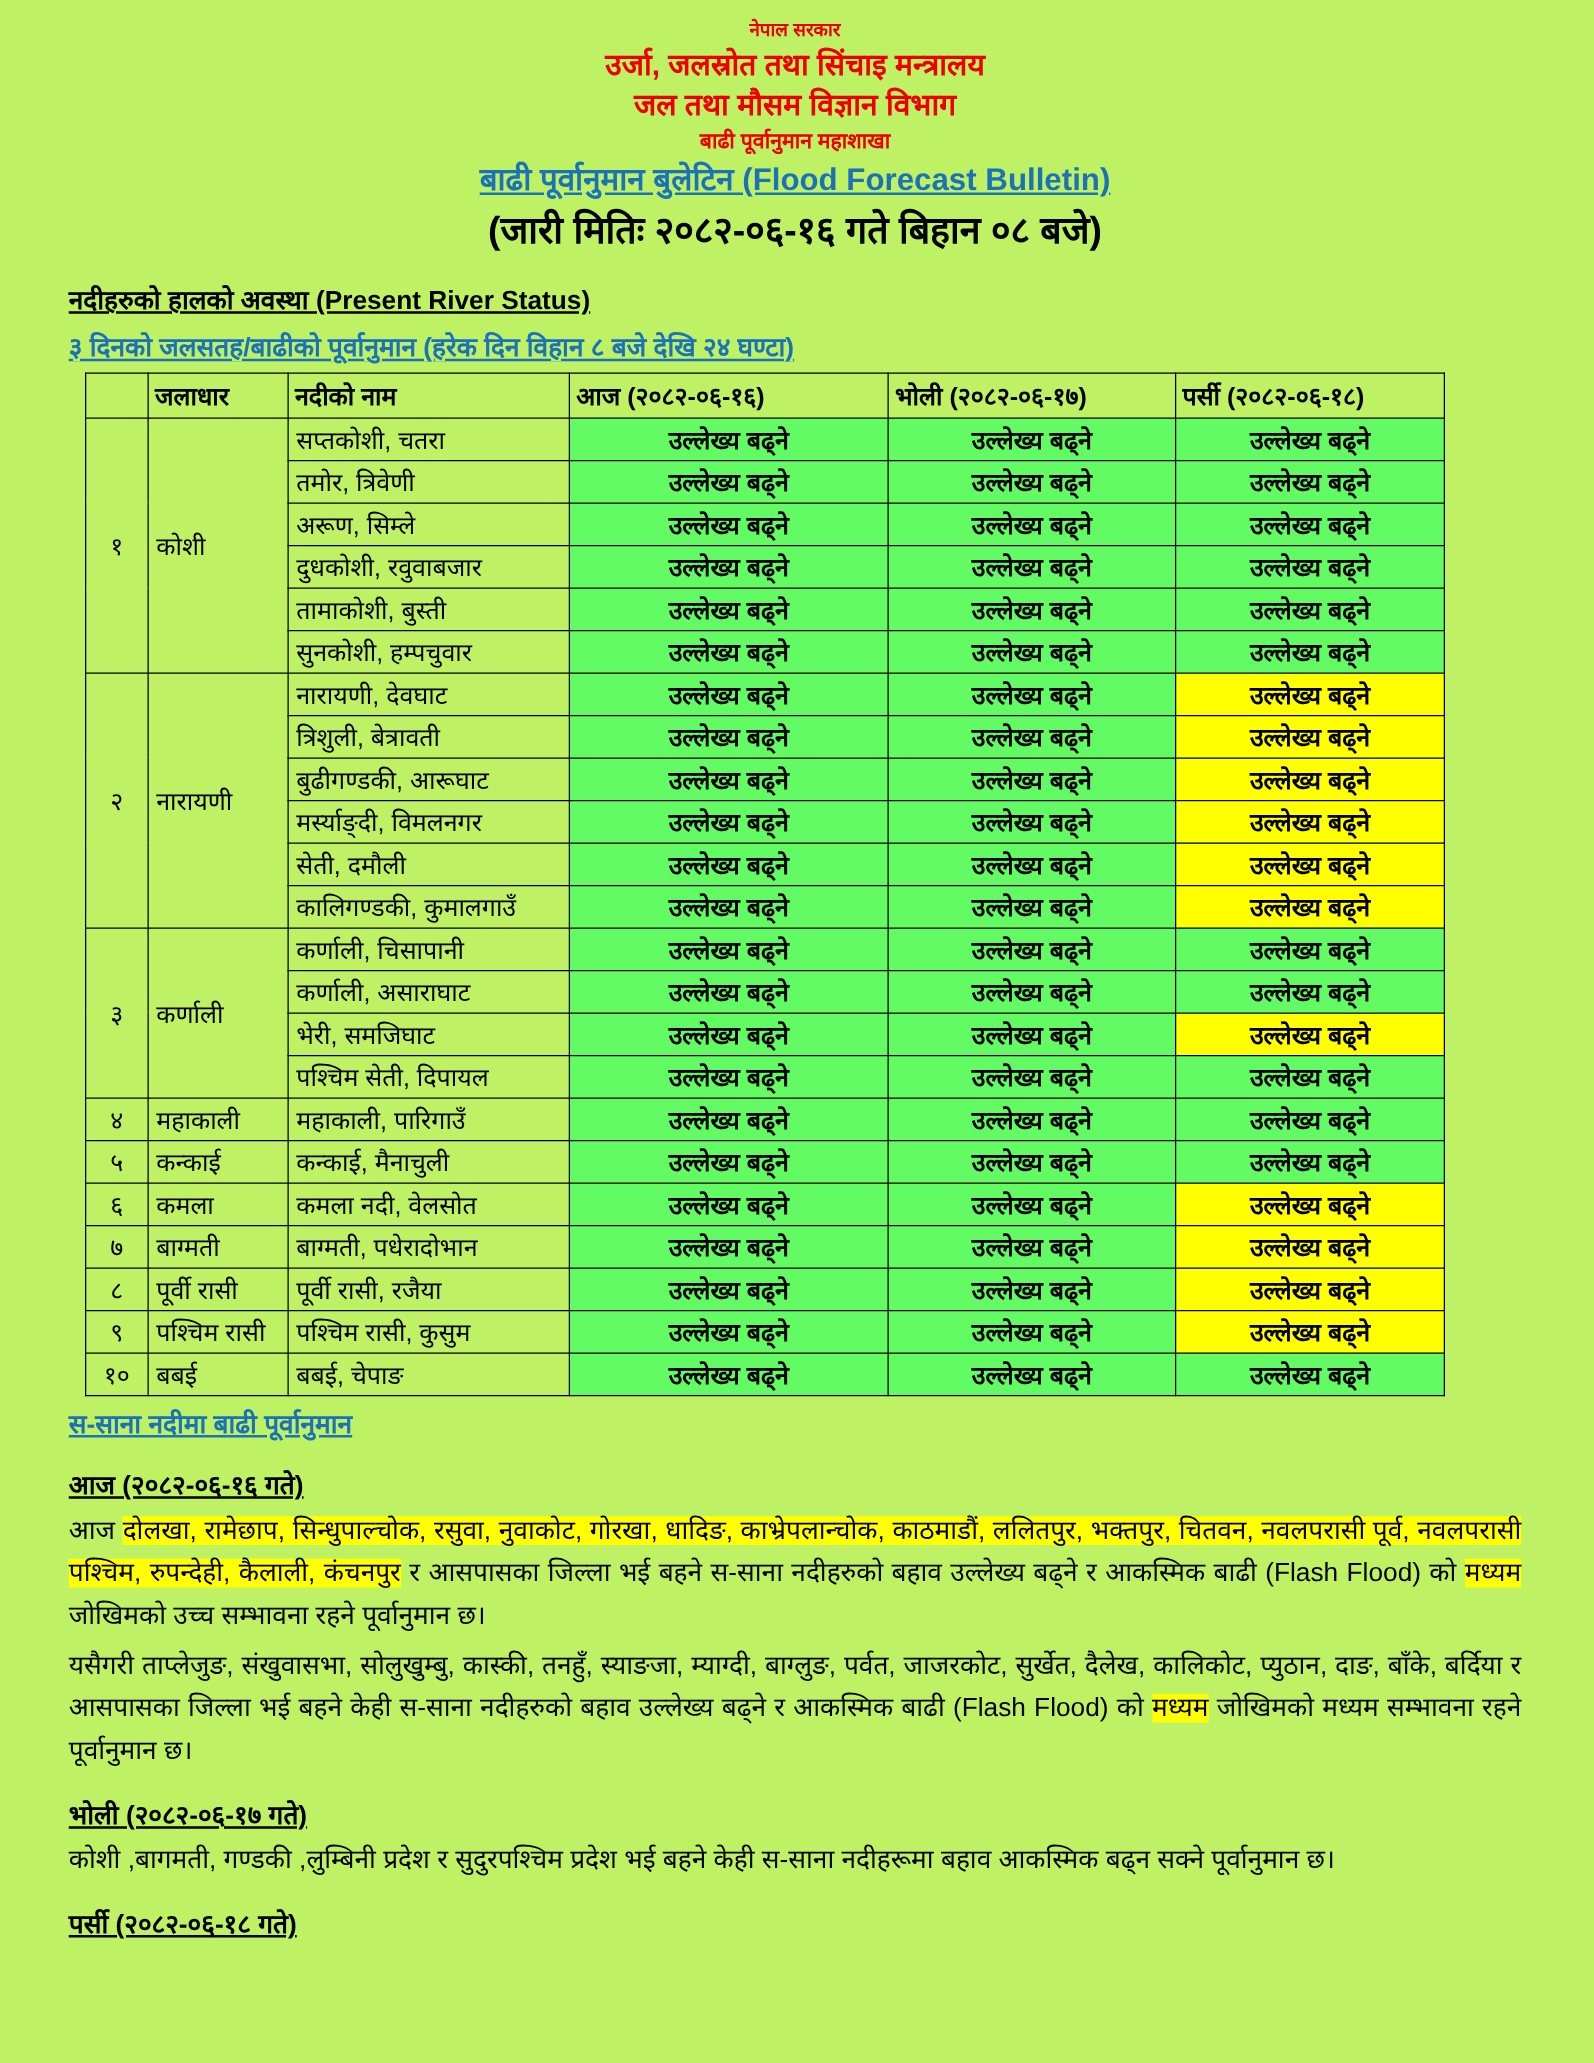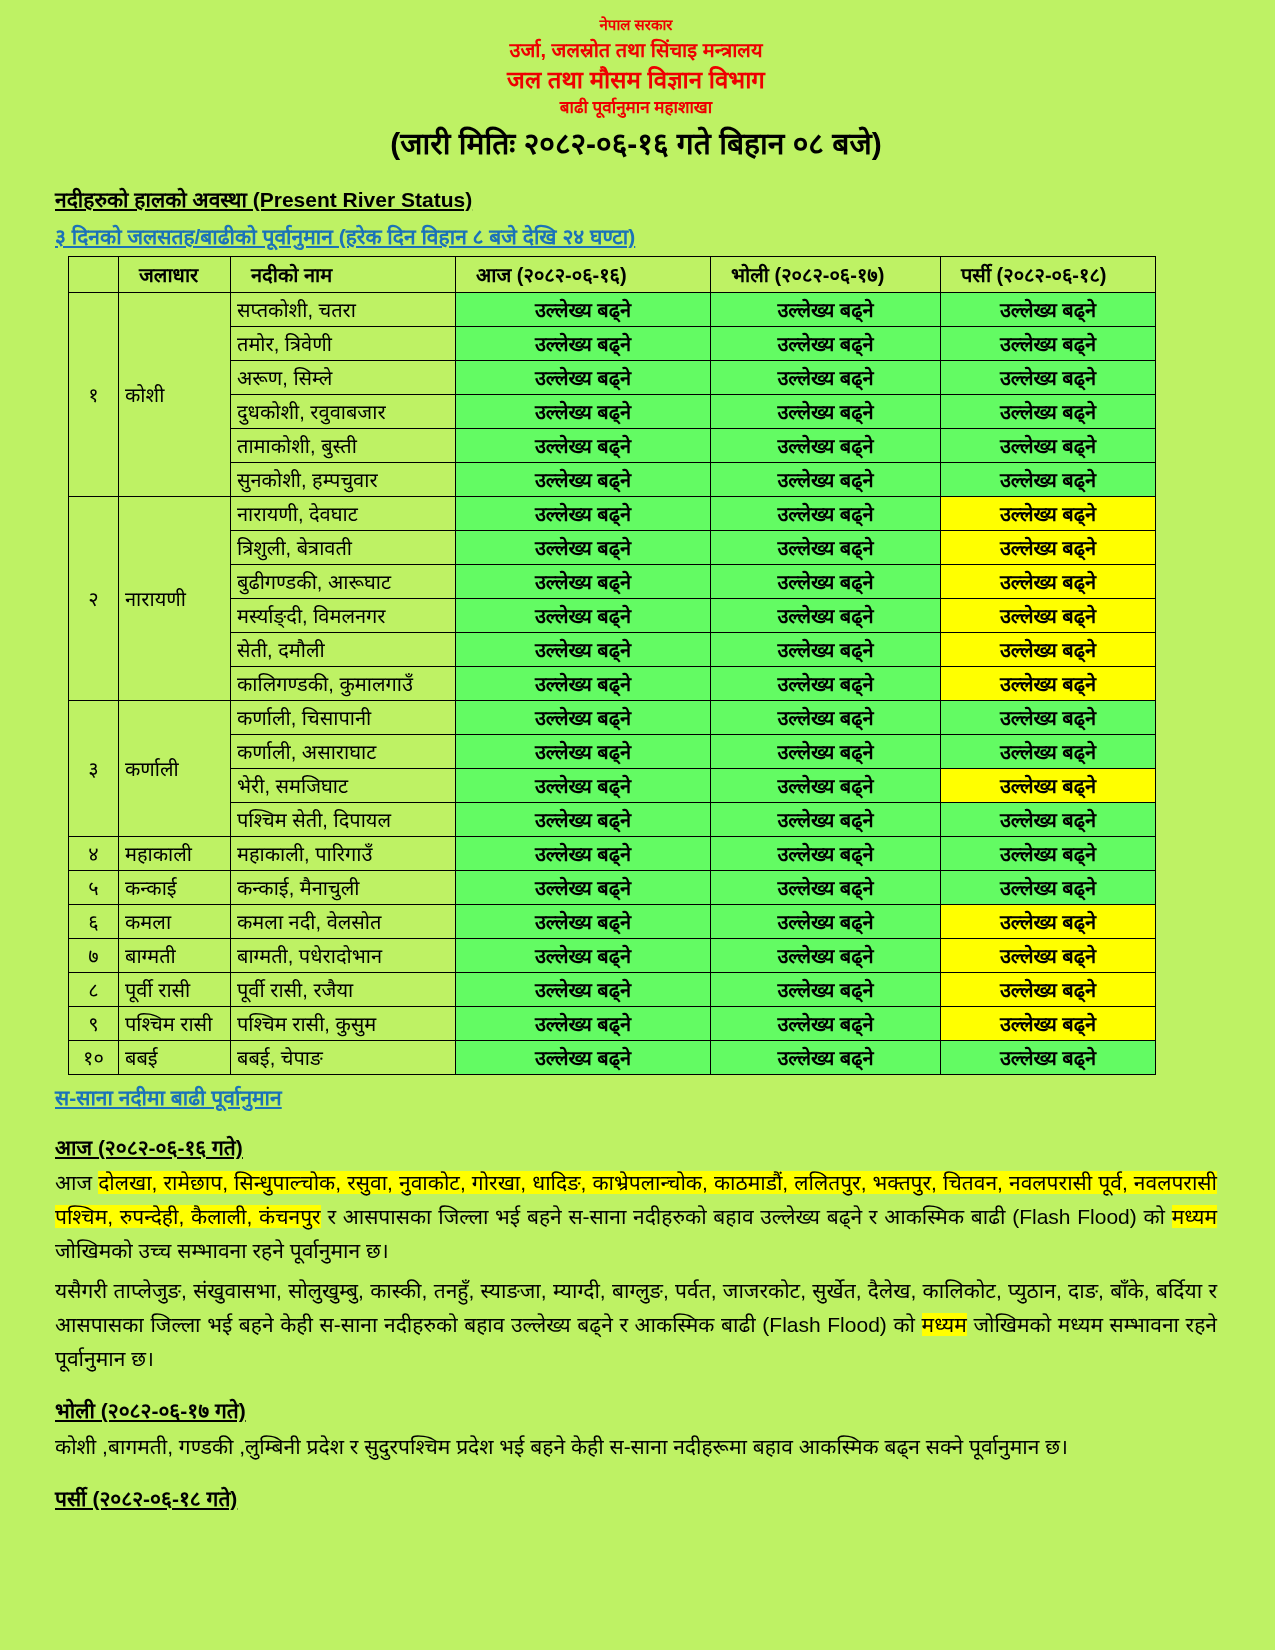--- a/index.html
+++ b/index.html
@@ -10,21 +10,21 @@
     overflow:hidden;
     box-sizing:border-box;
     padding:14px 58px 0 55px;
     background:#bef264;
     font-family:"Liberation Sans", sans-serif;
     color:#000;
   }
   .center{text-align:center;}
   .red{color:var(--red,#ee0000);font-weight:bold;}
   .gov-line1{font-size:15px;line-height:1.5;}
-  .gov-line2{font-size:20px;line-height:1.35;}
+  .gov-line2{font-size:24px;line-height:1.35;}
   .gov-line3{font-size:24px;line-height:1.35;}
   .gov-line4{font-size:17px;line-height:1.45;}
   .doc-title{
     color:var(--blue,#1b72b8);
     font-weight:bold;
     font-size:25px;
     text-decoration:underline;
     line-height:1.45;
   }
   .issued{font-size:30px;font-weight:bold;line-height:1.4;margin-top:2px;}
@@ -48,21 +48,21 @@
     margin:2px 0 6px 13px;
     font-size:20px;
   }
   table.forecast th, table.forecast td{
     border:1.5px solid #000;
     padding:0 6px;
     box-sizing:border-box;
     overflow:hidden;
     white-space:nowrap;
   }
-  table.forecast th{height:36px;font-weight:bold;text-align:left;padding-left:20px;}
+  table.forecast th{height:36px;font-weight:bold;text-align:left;padding-left:5px;}
   table.forecast td{height:34px;}
   .c-sn{width:50px;}
   .c-basin{width:112px;}
   .c-river{width:225px;}
   .c-day1{width:255px;}
   .c-day2{width:230px;}
   .c-day3{width:215px;}
   td.sn{text-align:center;}
   td.basin{padding-left:18px;}
   td.river{padding-left:10px;}
@@ -72,20 +72,23 @@
 </style>
 </head>
 <body>
 
 <div class="page" style="--red: #ee0000; --blue: #1b72b8; --green: #63fb63; --yellow: #ffff00; --highlight: #ffff00;">
 
   <div class="center red gov-line1">नेपाल सरकार</div>
   <div class="center red gov-line2">उर्जा, जलस्रोत तथा सिंचाइ मन्त्रालय</div>
   <div class="center red gov-line3">जल तथा मौसम विज्ञान विभाग</div>
   <div class="center red gov-line4">बाढी पूर्वानुमान महाशाखा</div>
+  <div class="center">
+    <span class="doc-title">बाढी पूर्वानुमान बुलेटिन (Flood Forecast Bulletin)</span>
+  </div>
   <div class="center issued">(जारी मितिः २०८२-०६-१६ गते बिहान ०८ बजे)</div>
 
   <div class="h-black">नदीहरुको हालको अवस्था (Present River Status)</div>
 
   <div class="h-blue">३ दिनको जलसतह/बाढीको पूर्वानुमान  (हरेक दिन विहान ८ बजे देखि २४ घण्टा)</div>
 
   <table class="forecast">
     <thead>
       <tr>
         <th class="c-sn"></th>

